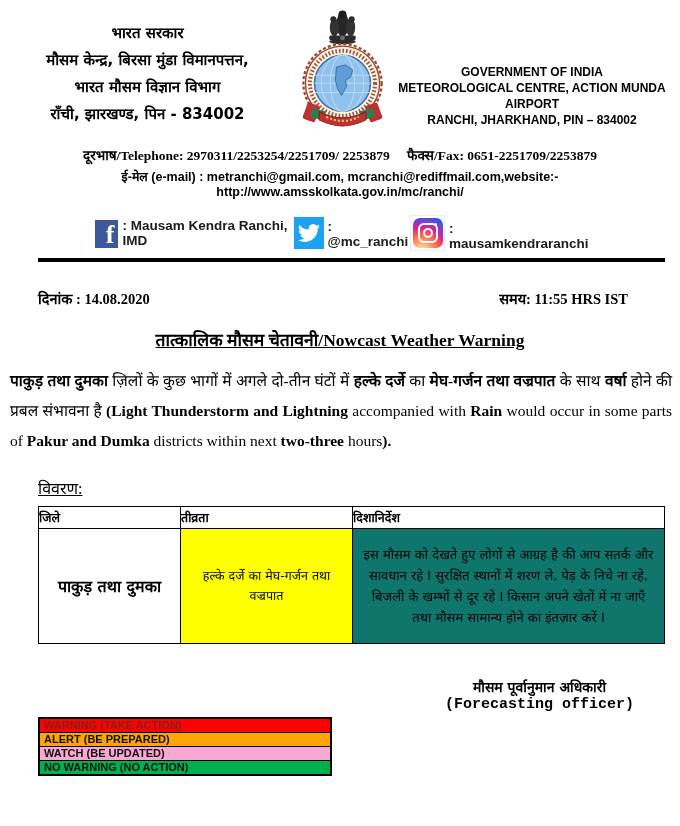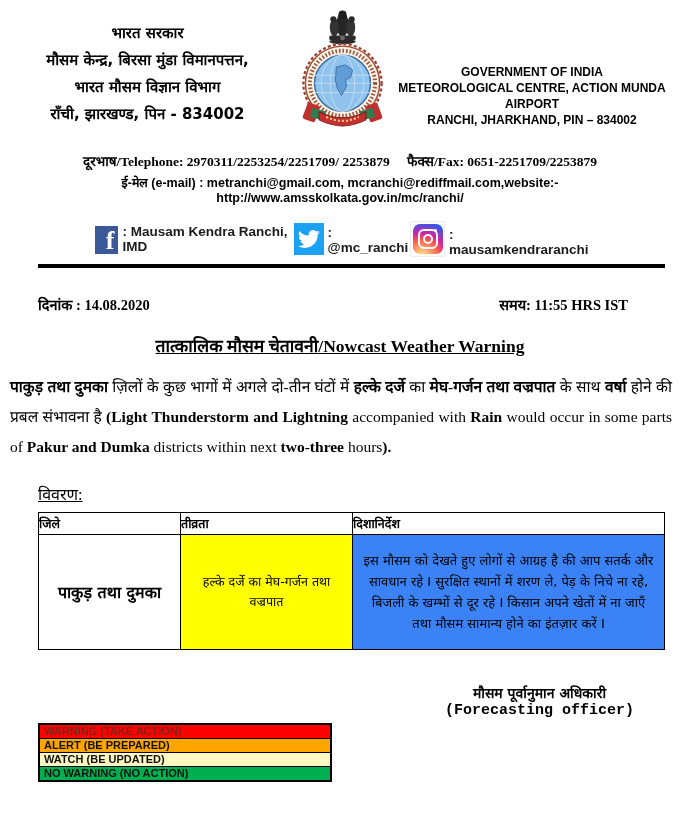--- a/index.html
+++ b/index.html
@@ -13,21 +13,21 @@
   .hdr { display:flex; padding-top:6px; align-items:flex-end; }
   .hdr-left { width:295px; text-align:center; padding-top:6px; }
   .hdr-left div { font-weight:bold; font-size:15px; line-height:27px;
                   font-family:"DejaVu Sans","Liberation Sans",sans-serif; }
   .hdr-logo { width:95px; height:122px; flex:0 0 95px; }
   .hdr-right { flex:1; text-align:center; padding-top:6px; padding-right:6px; }
   .hdr-right div { font-weight:bold; font-size:12px; line-height:16px;
                    font-family:"Liberation Sans","DejaVu Sans",sans-serif;
                    letter-spacing:0; }
   
-  .contact { margin-top:24px; text-align:center; }
+  .contact { margin-top:18px; text-align:center; }
   .contact .phone-line { font-size:13.5px; font-weight:bold; }
   .contact .phone-line .fax { margin-left:14px; }
   .contact .email-line { margin-top:4px; font-size:12.5px; font-weight:bold;
     font-family:"Liberation Sans","DejaVu Sans",sans-serif; }
   
   .social { margin:16px 90px 0 95px; display:flex; justify-content:space-between;
             align-items:center; height:36px; }
   .social-item { display:flex; align-items:flex-end; gap:4px;
     font-family:"Liberation Sans","DejaVu Sans",sans-serif;
     font-weight:bold; font-size:13.5px; color:#1b1b1b; }
@@ -196,37 +196,37 @@
       </colgroup>
     <tbody>
         <tr>
       <th>जिले</th>
       <th>तीव्रता</th>
       <th>दिशानिर्देश</th>
     </tr>
     <tr>
       <td class="td-district">पाकुड़  तथा  दुमका</td>
       <td class="td-intensity" style="background:#FFFF00">हल्के दर्जे का मेघ-गर्जन  तथा वज्रपात</td>
-      <td class="td-guidelines" style="background:#3b82f6">इस मौसम को देखते हुए लोगों से आग्रह है की आप सतर्क और सावधान रहे I सुरक्षित स्थानों में शरण ले, पेड़ के निचे ना रहे,  बिजली के खम्भों से दूर रहे I किसान अपने खेतों में ना जाएँ तथा मौसम सामान्य होने का इंतज़ार करें I</td>
+      <td class="td-guidelines" style="background:#0f766e">इस मौसम को देखते हुए लोगों से आग्रह है की आप सतर्क और सावधान रहे I सुरक्षित स्थानों में शरण ले, पेड़ के निचे ना रहे,  बिजली के खम्भों से दूर रहे I किसान अपने खेतों में ना जाएँ तथा मौसम सामान्य होने का इंतज़ार करें I</td>
     </tr>
   </tbody>
     </table>
 
   <div class="footer-row">
     <div class="colour-wrap">
       <table class="colour-table">
         <tbody>
         <tr>
           <td style="background:#FF0000;color:#7E2418">WARNING (TAKE ACTION)</td>
         </tr>
         <tr>
           <td style="background:#FFA500;color:#111111">ALERT (BE PREPARED)</td>
         </tr>
         <tr>
-          <td style="background:#fef9c3;color:#111111">WATCH (BE UPDATED)</td>
+          <td style="background:#f9a8d4;color:#111111">WATCH (BE UPDATED)</td>
         </tr>
         <tr>
           <td style="background:#00B050;color:#111111">NO WARNING (NO ACTION)</td>
         </tr>
       </tbody>
         </table>
     </div>
     <div class="signature">
       <div class="sig-hi">मौसम पूर्वानुमान अधिकारी</div>
       <div class="sig-en">(Forecasting officer)</div>

